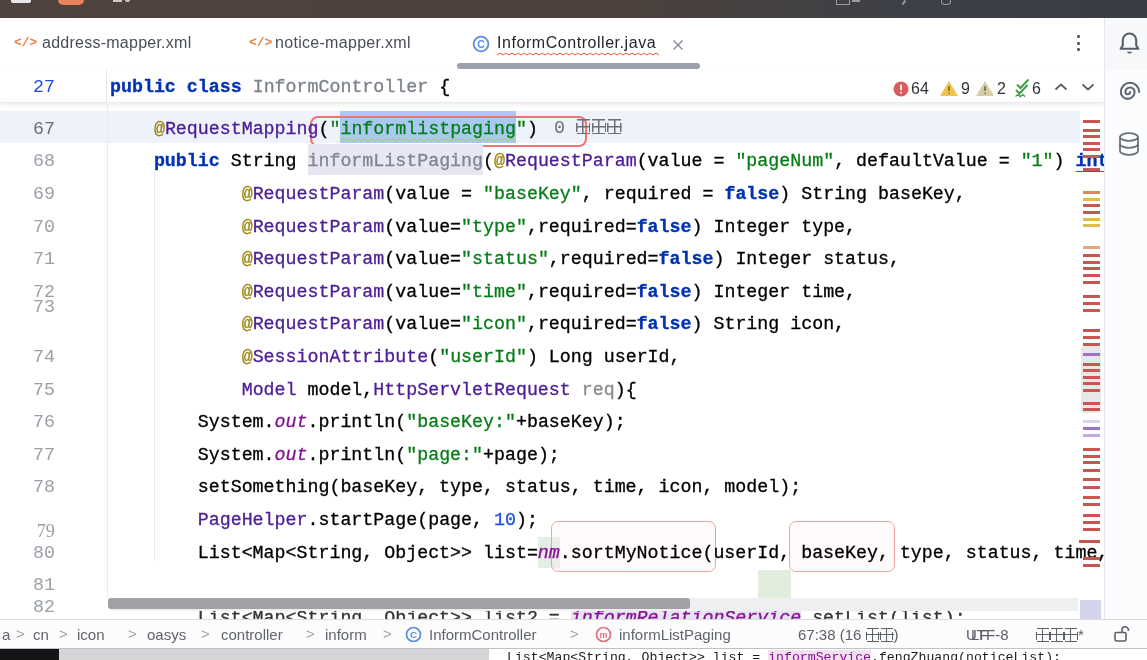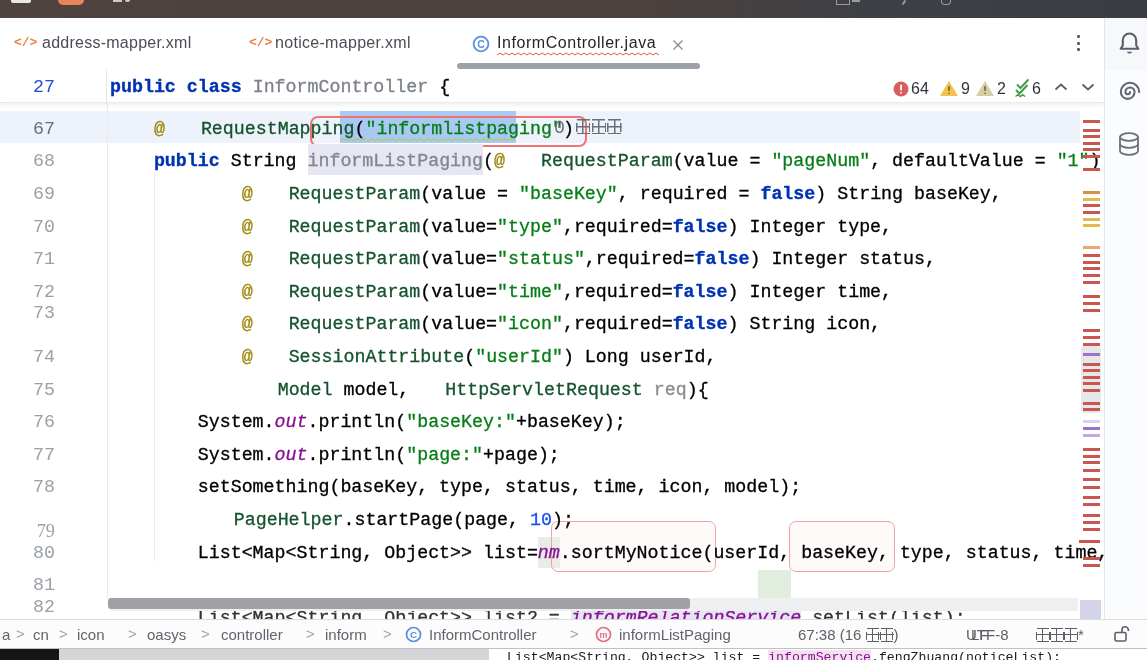--- a/index.html
+++ b/index.html
@@ -2,21 +2,21 @@
 <html><head><meta charset="utf-8">
 <style>
 html,body{margin:0;padding:0;}
 body{width:1147px;height:660px;overflow:hidden;position:relative;font-family:"Liberation Sans",sans-serif;background:#fff;}
 .abs{position:absolute;}
 
 .code{font-family:"Liberation Mono",monospace;font-size:18.3px;white-space:pre;color:#000;line-height:32.6px;-webkit-text-stroke:0.3px currentColor;}
 .k{color:#0033b3;font-weight:bold;}
 .s{color:#067d17;}
 .n{color:#1750eb;}
-.r{color:#14532d;margin-left:36px;}
+.r{color:#4c1d95;}
 .a{color:#9e880d;}
 .f{color:#871094;font-style:italic;}
 .g{color:#8c8c8c;}
 .gray{color:#7d828a;}
 .ln{font-family:"Liberation Mono",monospace;font-size:18.3px;color:#9aa0a8;line-height:32.6px;text-align:right;width:55px;}
 .cjk2{display:inline-block;width:14.5px;height:15px;margin-right:1.2px;vertical-align:-1px;
 background:
  linear-gradient(#6b6f76,#6b6f76) 50% 0/13px 1.5px no-repeat,
  linear-gradient(#6b6f76,#6b6f76) 50% 50%/14.5px 1.5px no-repeat,
  linear-gradient(#6b6f76,#6b6f76) 50% 100%/13px 1.5px no-repeat,
@@ -104,21 +104,21 @@
 <div class="abs" style="left:551px;top:521px;width:163px;height:49px;border:1.5px solid #eda4a4;border-radius:7px;background:rgba(253,240,240,0.3);"></div>
 <div class="abs" style="left:789px;top:521px;width:104px;height:49px;border:1.5px solid #eda4a4;border-radius:7px;background:rgba(253,240,240,0.3);"></div>
 
 <div id="codewrap" class="abs" style="left:0;top:0;width:1104px;height:620px;overflow:hidden;">
 <div class="abs ln" style="left:0;top:112.7px;color:#686d76;">67  </div>
 <div class="abs ln" style="left:0;top:145.3px;">68  </div>
 <div class="abs ln" style="left:0;top:177.9px;">69  </div>
 <div class="abs ln" style="left:0;top:210.5px;">70  </div>
 <div class="abs ln" style="left:0;top:243.1px;">71  </div>
 <div class="abs ln" style="left:0;top:275.7px;">72  </div>
-<div class="abs ln" style="left:0;top:297px;">73  </div>
+<div class="abs ln" style="left:0;top:291px;">73  </div>
 <div class="abs ln" style="left:0;top:340.9px;">74  </div>
 <div class="abs ln" style="left:0;top:373.5px;">75  </div>
 <div class="abs ln" style="left:0;top:406.1px;">76  </div>
 <div class="abs ln" style="left:0;top:438.7px;">77  </div>
 <div class="abs ln" style="left:0;top:471.3px;">78  </div>
 <div class="abs ln" style="left:0;top:515px;font-family:Liberation Serif, serif;">79  </div>
 <div class="abs ln" style="left:0;top:536.5px;">80  </div>
 <div class="abs ln" style="left:0;top:569.1px;">81  </div>
 <div class="abs ln" style="left:0;top:591px;">82  </div>
 <div class="abs code" style="left:110px;top:112.7px;">    <span class="a">@</span><span class="r">RequestMapping</span>(<span class="s">"informlistpaging"</span>)</div>

